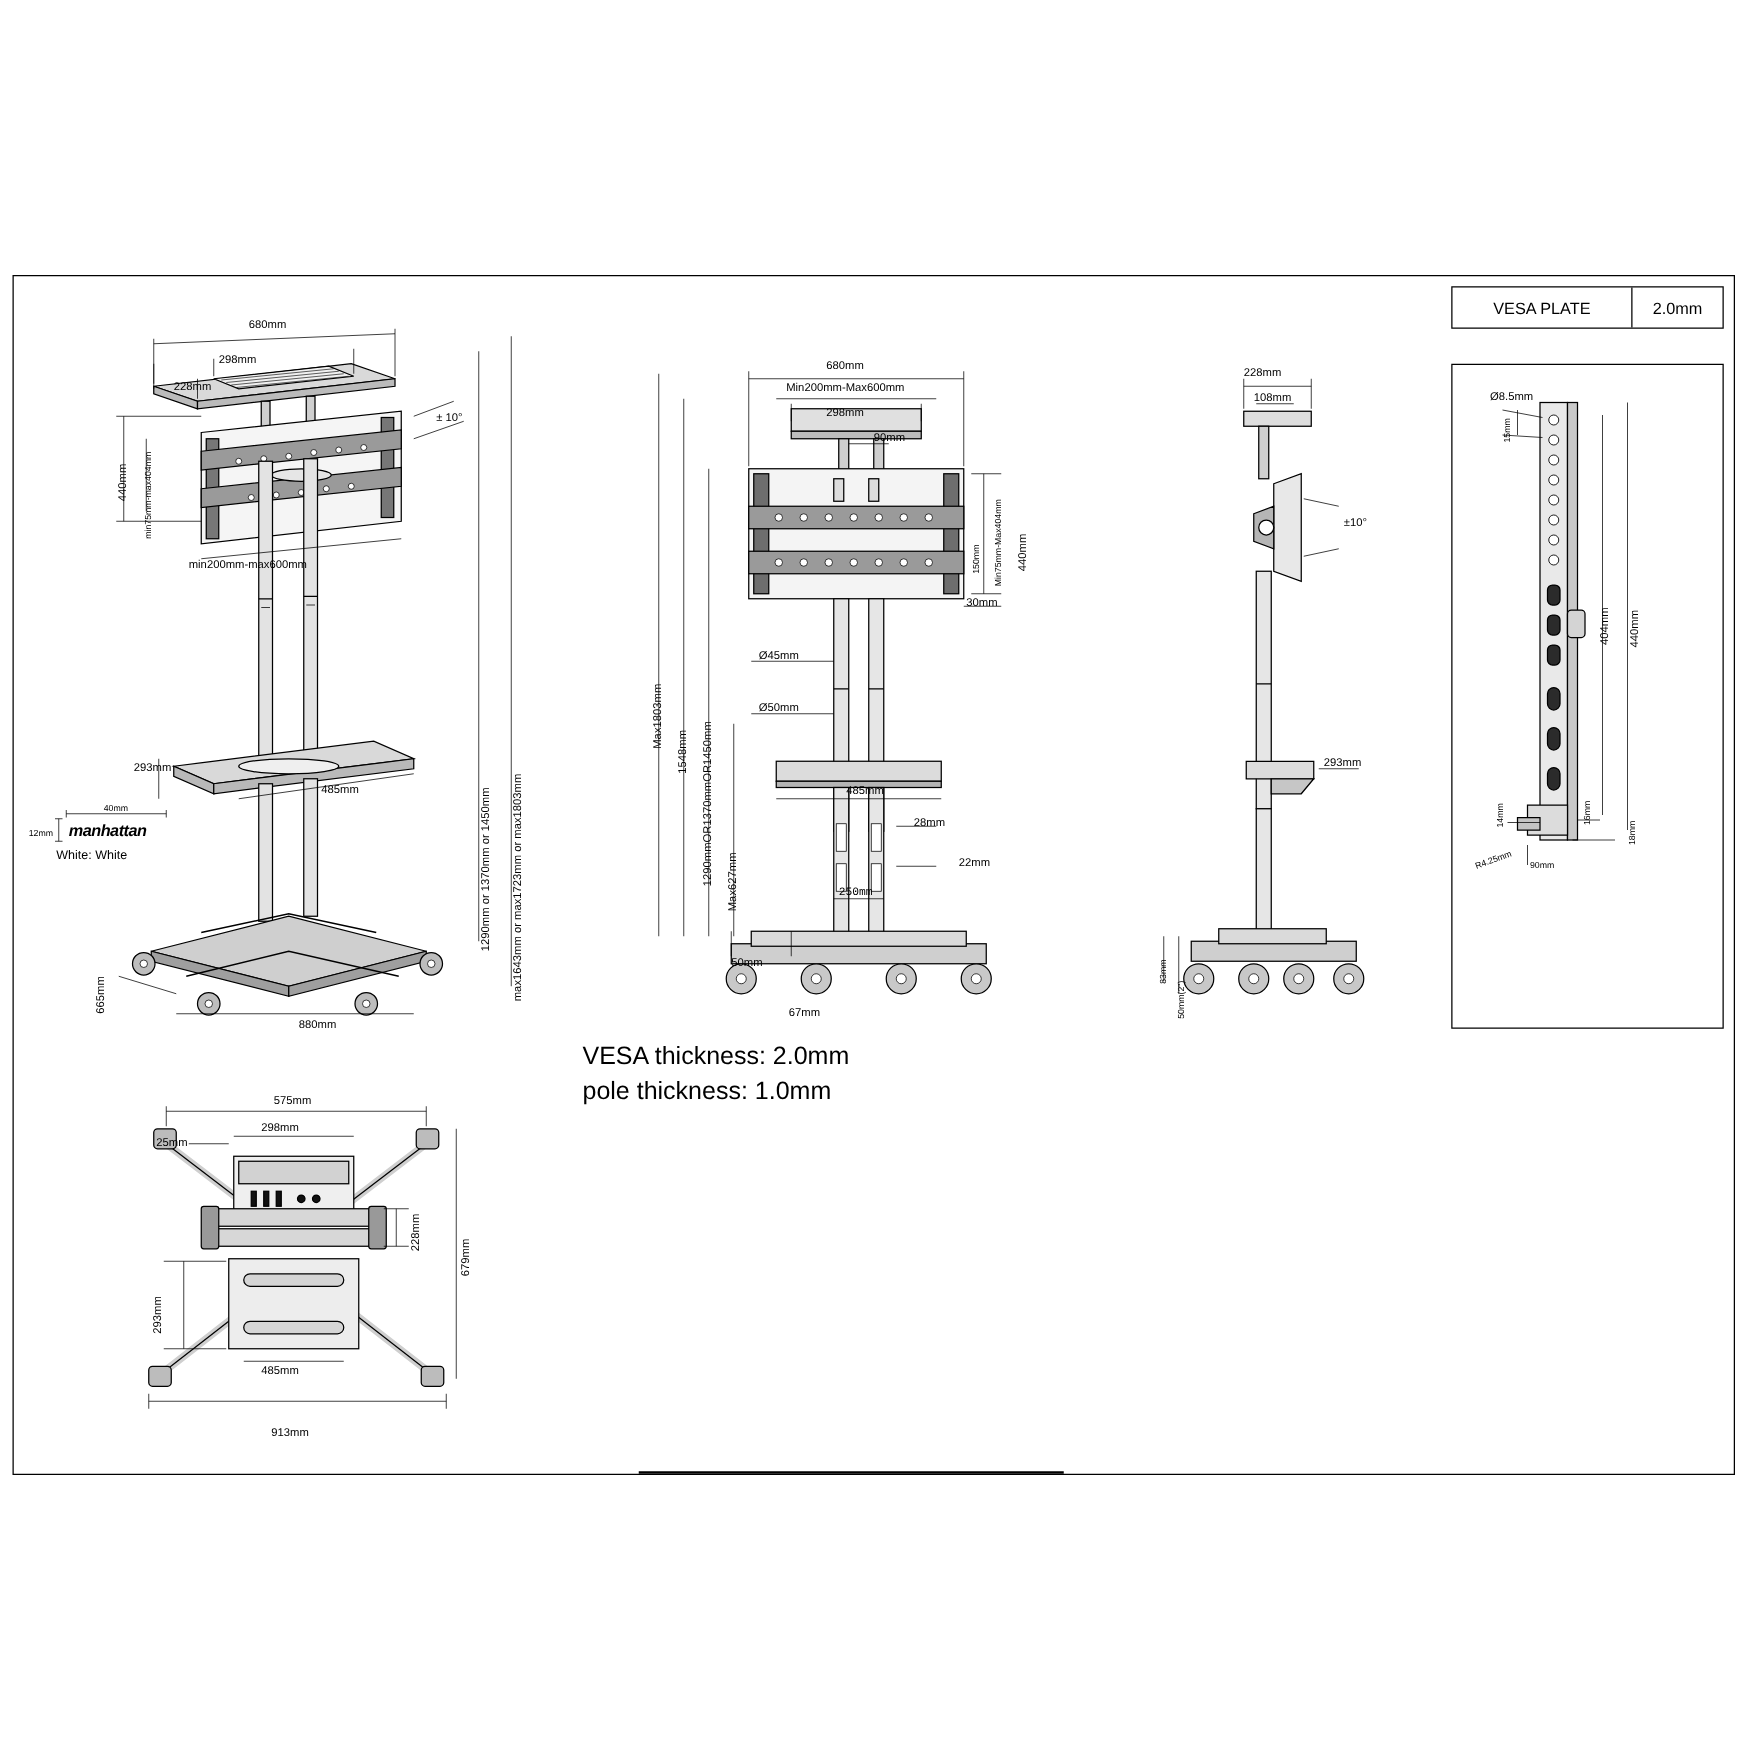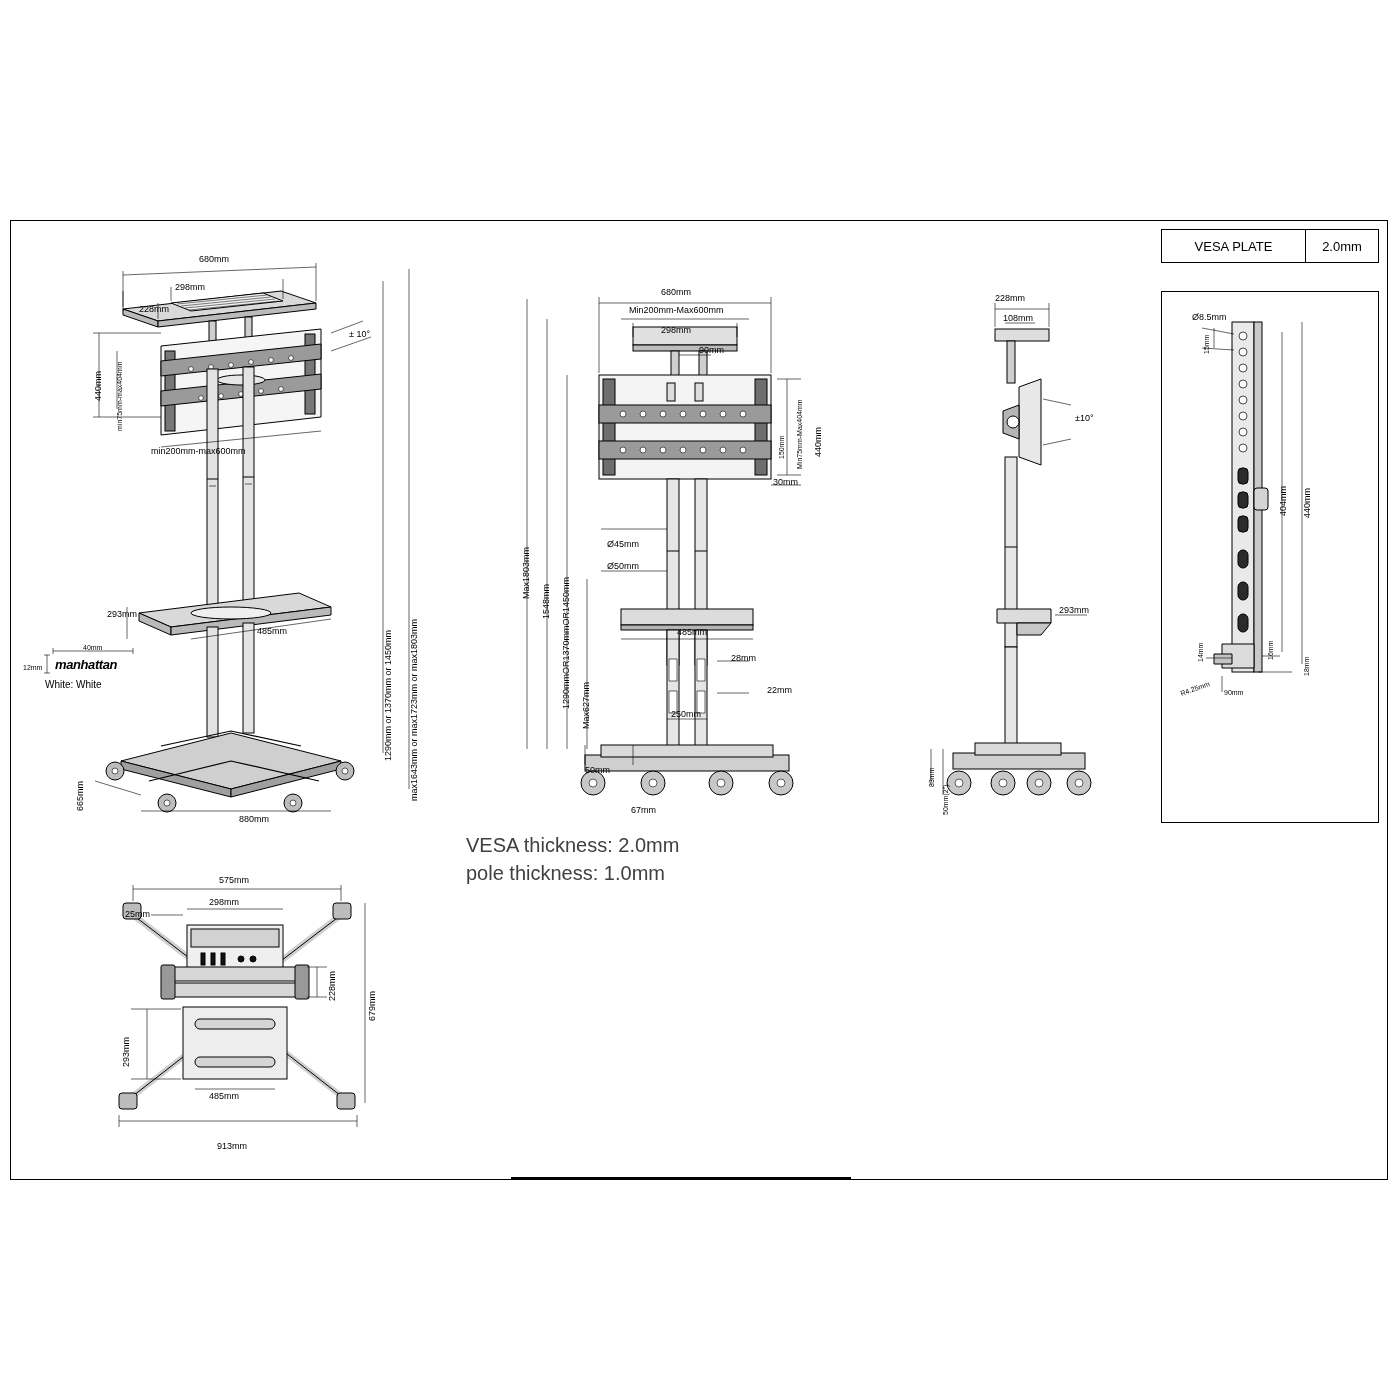--- a/index.html
+++ b/index.html
@@ -33,21 +33,21 @@
     white-space: nowrap;
   }
   .lbl.xs { font-size: 7px; }
   .vert {
     transform: rotate(-90deg);
     transform-origin: left top;
   }
   .note {
     font-size: 20px;
     line-height: 28px;
-    color: #404040;
+    color: #000000;
     white-space: nowrap;
   }
   
   #vesa-title {
     position: absolute;
     left: 1150px;
     top: 8px;
     width: 218px;
     height: 34px;
     border: 1px solid #000;
@@ -328,26 +328,26 @@
       </g>
     </svg>
     <div class="abs lbl" style="left:180px; top:8px;">680mm</div>
     <div class="abs lbl" style="left:148px; top:26px;">Min200mm-Max600mm</div>
     <div class="abs lbl" style="left:180px; top:46px;">298mm</div>
     <div class="abs lbl" style="left:218px; top:66px;">90mm</div>
     <div class="abs lbl xs vert" style="left:296px; top:180px;">150mm</div>
     <div class="abs lbl vert" style="left:332px; top:178px;">440mm</div>
     <div class="abs lbl xs vert" style="left:314px; top:190px;">Min75mm-Max404mm</div>
     <div class="abs lbl" style="left:292px; top:198px;">30mm</div>
-    <div class="abs lbl" style="left:126px; top:240px;margin-top:20px;">Ø45mm</div>
+    <div class="abs lbl" style="left:126px; top:240px;">Ø45mm</div>
     <div class="abs lbl" style="left:126px; top:282px;">Ø50mm</div>
     <div class="abs lbl" style="left:196px; top:348px;">485mm</div>
     <div class="abs lbl" style="left:250px; top:374px;">28mm</div>
     <div class="abs lbl" style="left:250px; top:406px;margin-left:36px;">22mm</div>
-    <div class="abs lbl" style="left:190px; top:430px;">250mm</div>
+    <div class="abs lbl" style="left:190px; top:430px;font-family:Liberation Mono, monospace;">250mm</div>
     <div class="abs lbl" style="left:104px; top:486px;">50mm</div>
     <div class="abs lbl" style="left:150px; top:486px;margin-top:40px;">67mm</div>
     <div class="abs lbl vert" style="left:40px; top:320px;">Max1803mm</div>
     <div class="abs lbl vert" style="left:60px; top:340px;">1548mm</div>
     <div class="abs lbl vert" style="left:80px; top:430px;">1290mmOR1370mmOR1450mm</div>
     <div class="abs lbl vert" style="left:100px; top:450px;">Max627mm</div>
   </div>
 
   <div class="abs" style="left:880px; top:58px; width:260px; height:560px;">
     <svg width="260" height="560" viewBox="0 0 260 560">

